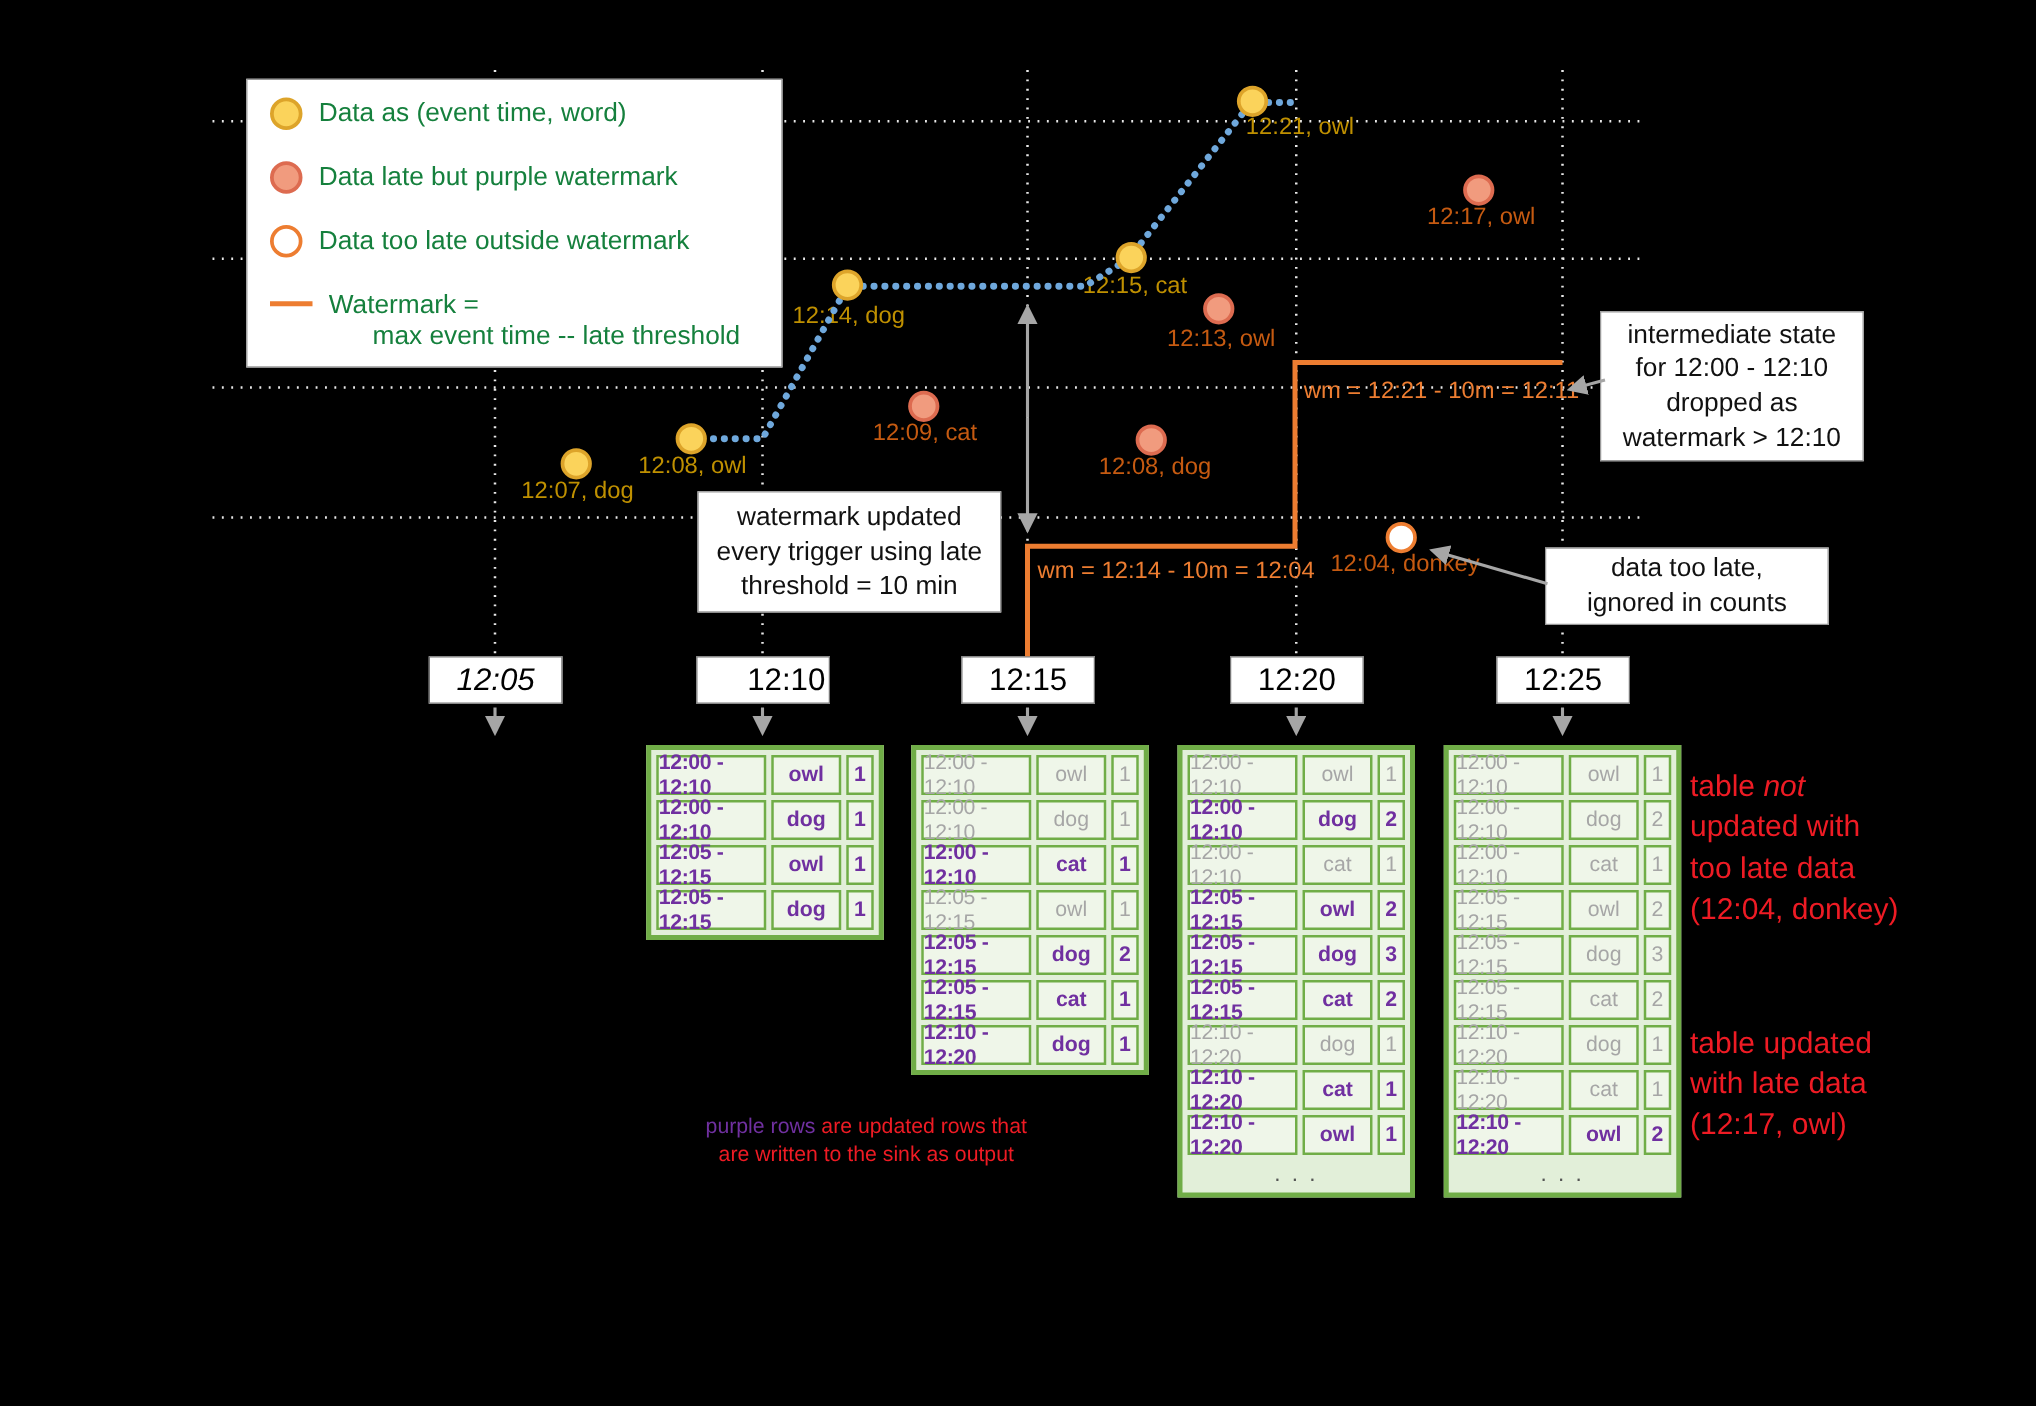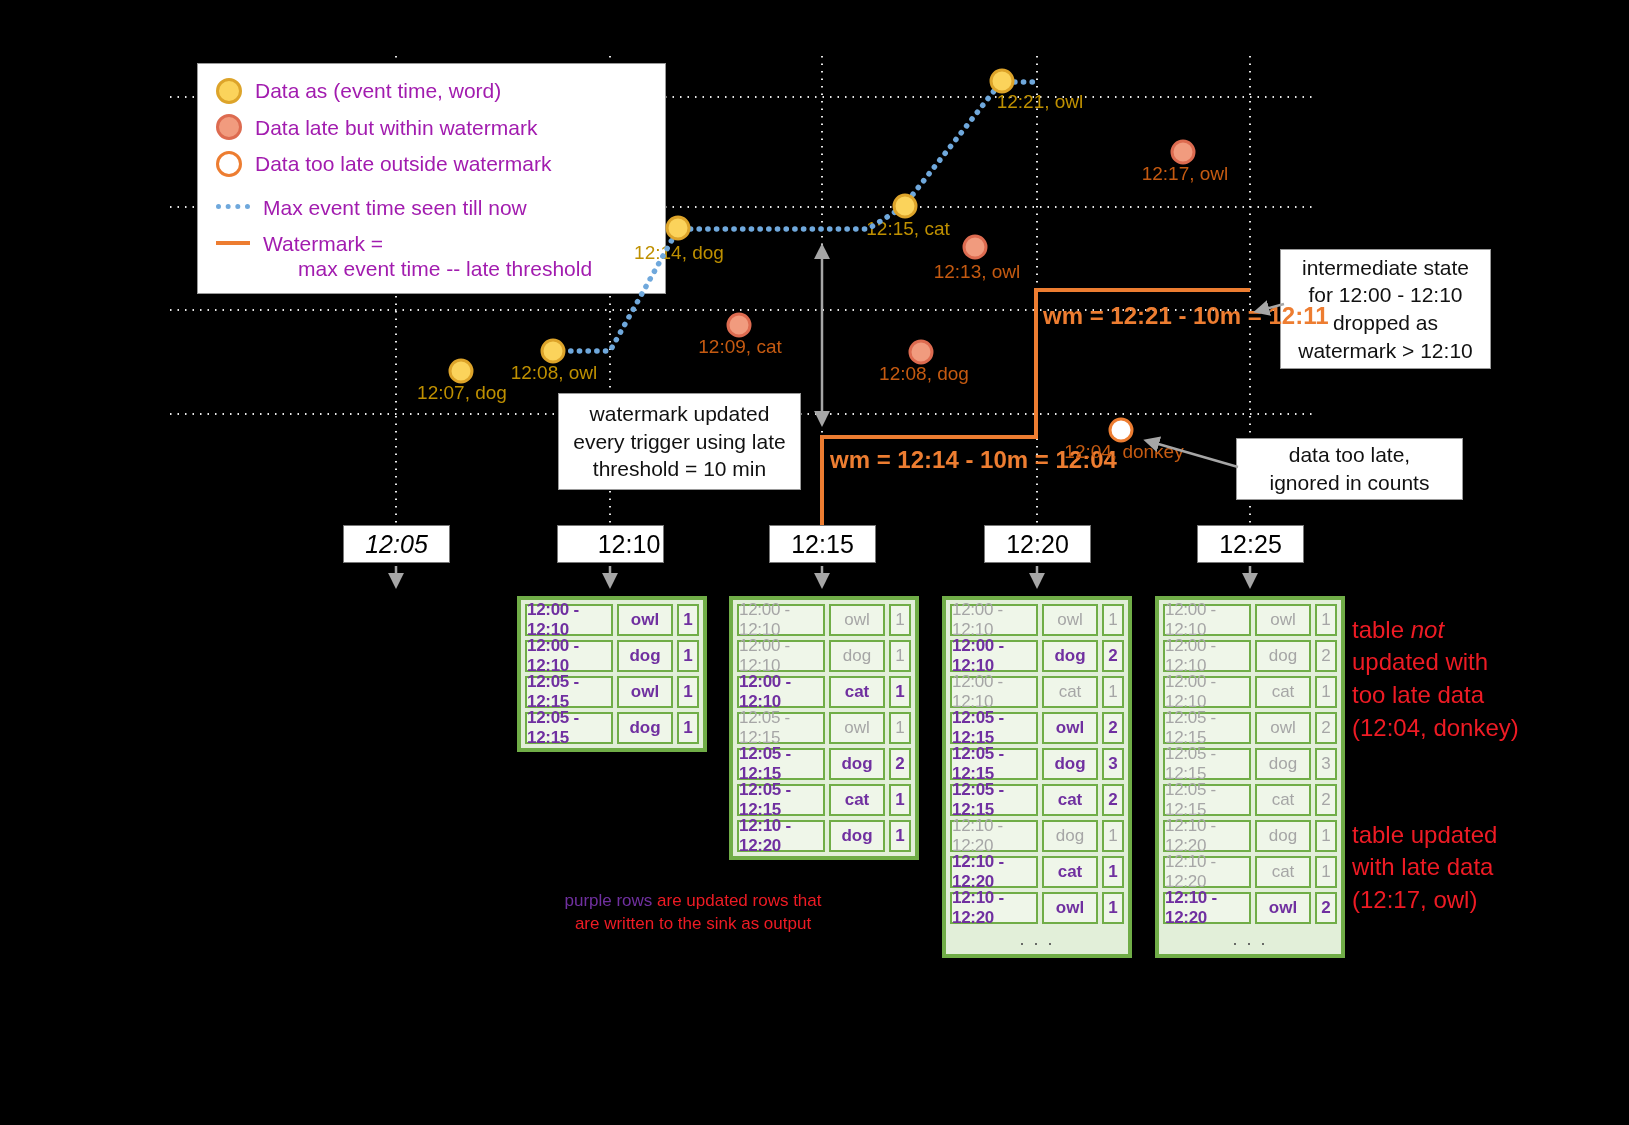--- a/index.html
+++ b/index.html
@@ -12,41 +12,41 @@
   .grid   { stroke:var(--grid); stroke-width:2; stroke-dasharray:1.5 6; }
   .maxline{ stroke:var(--max-event-line); stroke-width:5.5; fill:none; stroke-dasharray:0.2 8.5; stroke-linecap:round; }
   .wmline { stroke:var(--watermark-line); stroke-width:4; fill:none; }
   .garrow { stroke:var(--arrow-gray); stroke-width:2.5; fill:none; }
   .ahead  { fill:var(--arrow-gray); }
   circle.dot-ontime  { fill:var(--ontime-fill);  stroke:var(--ontime-stroke);  stroke-width:3; }
   circle.dot-late    { fill:var(--late-fill);    stroke:var(--late-stroke);    stroke-width:3; }
   circle.dot-toolate { fill:#ffffff;             stroke:var(--toolate-stroke); stroke-width:3; }
 
   
-  .legend { position:absolute; left:197px; top:63px; width:469px; height:231px; background:#fff;
+  .legend { position:absolute; left:197px; top:63px; width:429px; height:231px; background:#fff;
             border:1px solid var(--callout-border); box-sizing:border-box; padding:14px 14px 12px 18px;
-            display:flex; flex-direction:column; justify-content:space-between; color:#a21caf; }
+            display:flex; flex-direction:column; justify-content:space-between; color:#15803d; }
   .lg-row { display:flex; align-items:center; gap:13px; font-size:21px; line-height:1.2; }
   .lg-row.lines { align-items:flex-start; }
   .mk-dot { width:20px; height:20px; border-radius:50%; flex:none; }
   .mk-ontime  { background:var(--ontime-fill); border:3px solid var(--ontime-stroke); }
   .mk-late    { background:var(--late-fill);   border:3px solid var(--late-stroke); }
   .mk-toolate { background:#fff;               border:3px solid var(--toolate-stroke); }
   .mk-line { width:34px; flex:none; }
   .mk-blue   { border-top:5px dotted var(--max-event-line); margin-top:9px; }
   .mk-orange { border-top:4px solid  var(--watermark-line); margin-top:10px; }
   .pre { white-space:pre-wrap; }
 
   
   .plabel { position:absolute; transform:translateX(-50%); font-size:19px; white-space:nowrap; }
   .pl-ontime { color:var(--ontime-text); }
   .pl-late   { color:var(--late-text); }
 
   
-  .wmlabel { position:absolute; color:var(--watermark-line); font-size:24px; font-weight:700; white-space:nowrap; }
+  .wmlabel { position:absolute; color:var(--watermark-line); font-size:19px; font-weight:400; white-space:nowrap; }
 
   
   .callout { position:absolute; background:#fff; border:1px solid var(--callout-border); box-sizing:border-box;
              display:flex; align-items:center; justify-content:center; text-align:center;
              font-size:21px; line-height:1.32; color:#111; white-space:pre-line; padding:6px 8px; }
 
   
   .tick { position:absolute; top:525px; width:107px; height:38px; background:#fff; border:1px solid #777;
           box-sizing:border-box; display:flex; align-items:center; justify-content:center;
           font-size:25px; color:#000; }
@@ -89,29 +89,25 @@
     <line class="grid" x1="170" y1="414" x2="1312" y2="414"></line>
   </svg>
 
   <div class="legend">
     <div class="lg-row">
       <span class="mk-dot mk-ontime"></span>
       <span>Data as (event time, word)</span>
     </div>
     <div class="lg-row">
       <span class="mk-dot mk-late"></span>
-      <span>Data late but within watermark</span>
+      <span>Data late but purple watermark</span>
     </div>
     <div class="lg-row">
       <span class="mk-dot mk-toolate"></span>
       <span>Data too late outside watermark</span>
-    </div>
-    <div class="lg-row lines" style="margin-top:8px">
-      <span class="mk-line mk-blue"></span>
-      <span>Max event time seen till now</span>
     </div>
     <div class="lg-row lines">
       <span class="mk-line mk-orange"></span>
       <span class="pre">Watermark =
       max event time -- late threshold</span>
     </div>
   </div>
 
   <div class="callout" style="left:558px; top:393px; width:243px; height:97px;">
     <span>watermark updated

